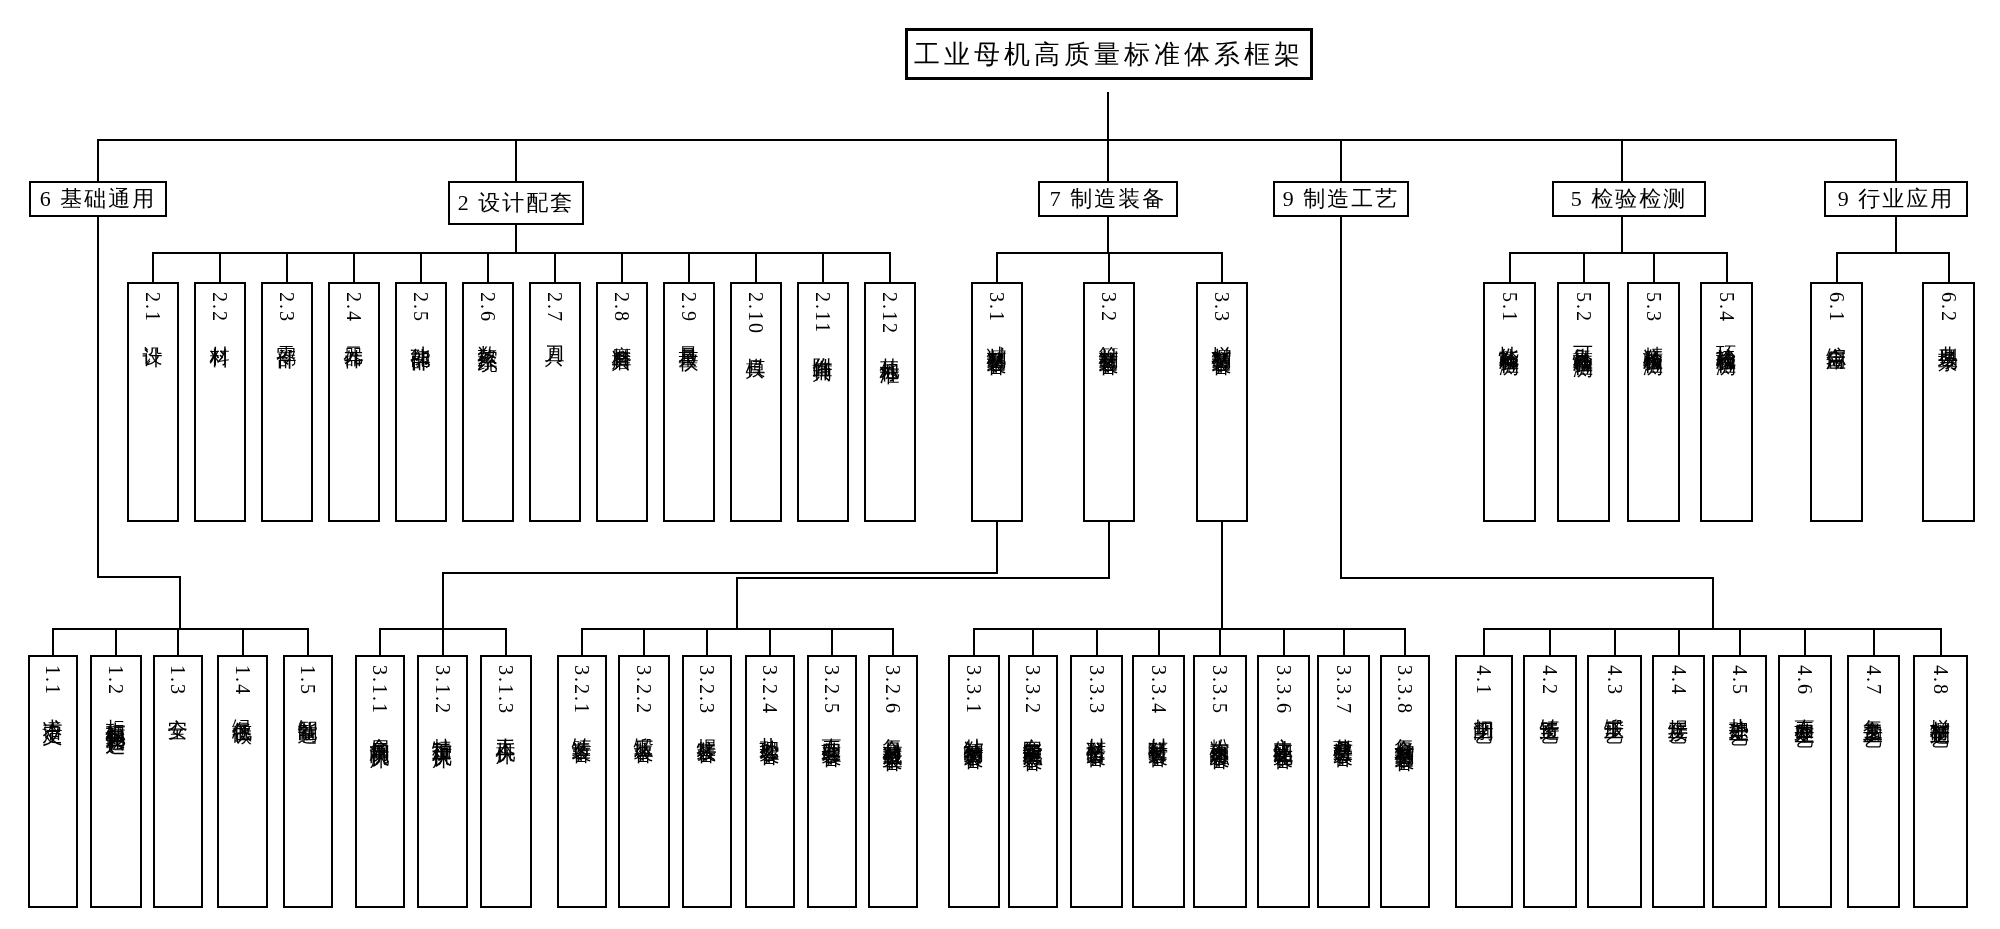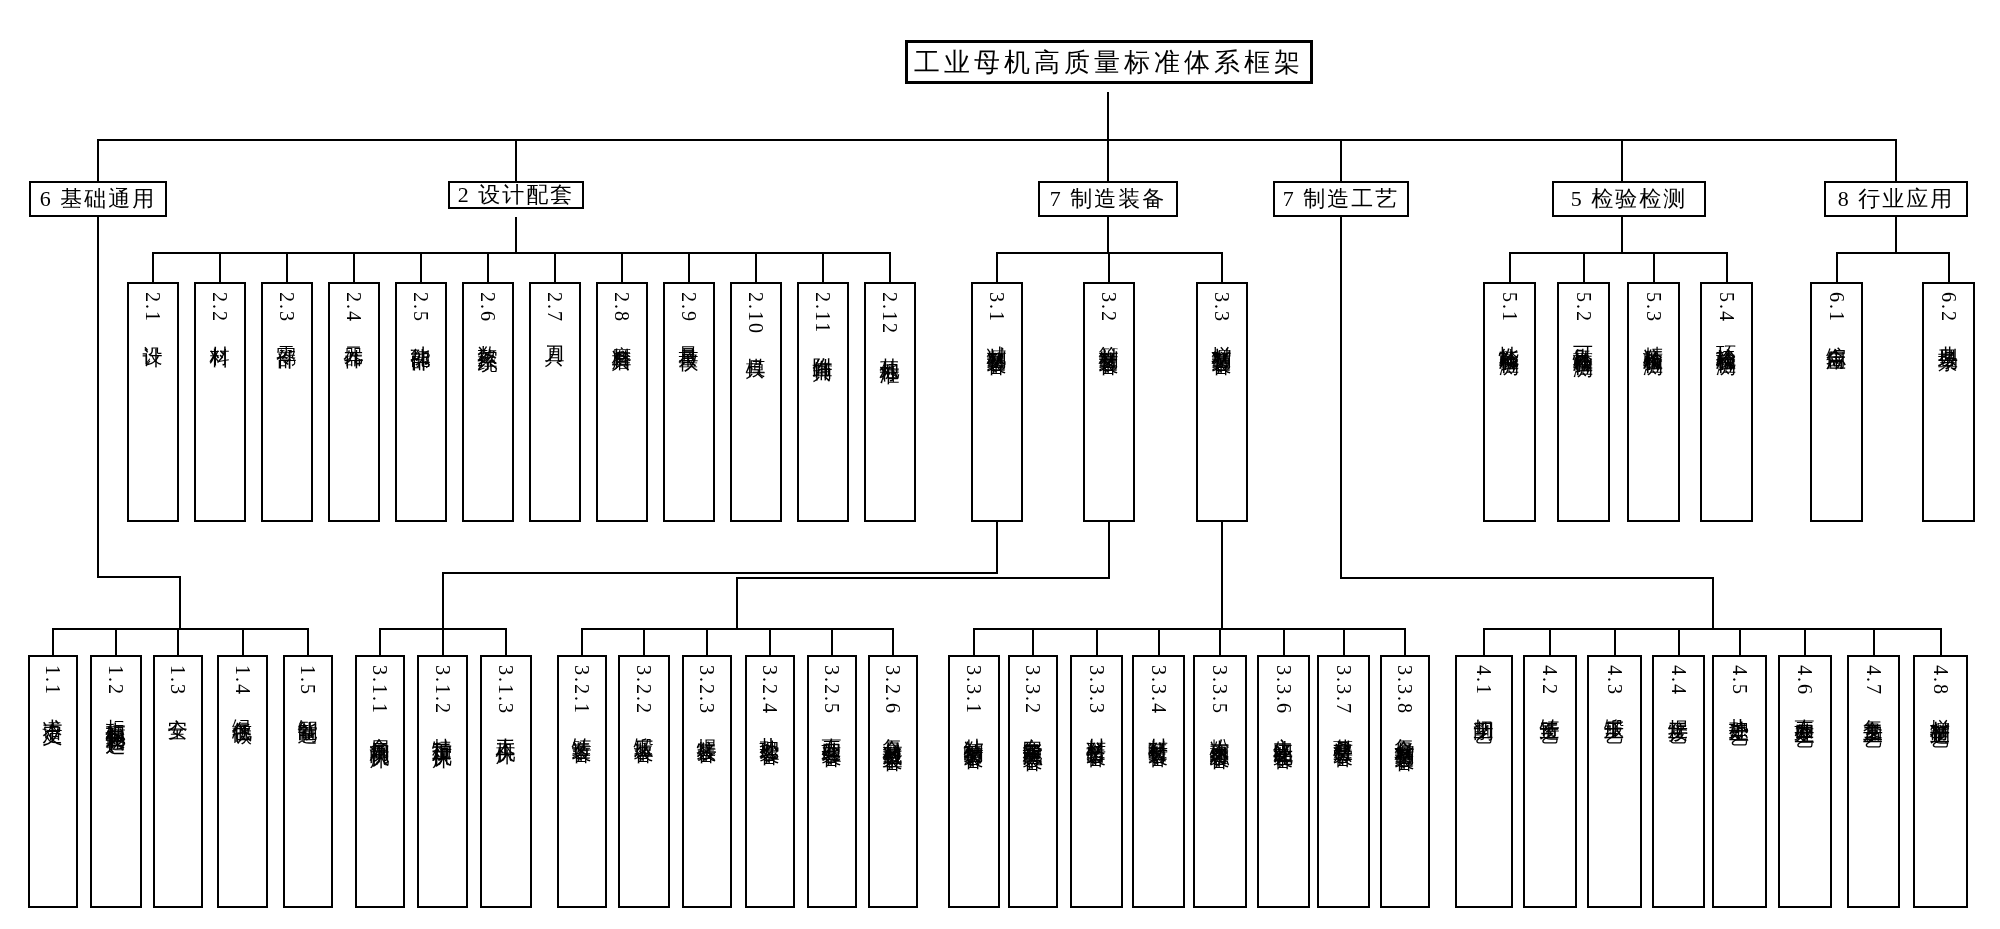--- a/index.html
+++ b/index.html
@@ -39,21 +39,21 @@
   }
   .line{
     position:absolute;
     background:#000;
   }
 </style>
 </head>
 <body>
 
 <div id="canvas">
-  <div class="box hbox title-box" style="left:905px;top:40px;width:408px;height:44px;">工业母机高质量标准体系框架</div>
+  <div class="box hbox title-box" style="left:905px;top:28px;width:408px;height:52px;">工业母机高质量标准体系框架</div>
   <div id="lines">
       <div class="line" style="left: 1107px; top: 92px; width: 2px; height: 48px;"></div>
       <div class="line" style="left: 97px; top: 139px; width: 1800px; height: 2px;"></div>
       <div class="line" style="left: 97px; top: 140px; width: 2px; height: 41px;"></div>
       <div class="line" style="left: 515px; top: 140px; width: 2px; height: 41px;"></div>
       <div class="line" style="left: 1107px; top: 140px; width: 2px; height: 41px;"></div>
       <div class="line" style="left: 1340px; top: 140px; width: 2px; height: 41px;"></div>
       <div class="line" style="left: 1621px; top: 140px; width: 2px; height: 41px;"></div>
       <div class="line" style="left: 1895px; top: 140px; width: 2px; height: 41px;"></div>
       <div class="line" style="left: 515px; top: 217px; width: 2px; height: 36px;"></div>
@@ -129,25 +129,25 @@
       <div class="line" style="left: 1549px; top: 629px; width: 2px; height: 26px;"></div>
       <div class="line" style="left: 1614px; top: 629px; width: 2px; height: 26px;"></div>
       <div class="line" style="left: 1678px; top: 629px; width: 2px; height: 26px;"></div>
       <div class="line" style="left: 1739px; top: 629px; width: 2px; height: 26px;"></div>
       <div class="line" style="left: 1804px; top: 629px; width: 2px; height: 26px;"></div>
       <div class="line" style="left: 1873px; top: 629px; width: 2px; height: 26px;"></div>
       <div class="line" style="left: 1940px; top: 629px; width: 2px; height: 26px;"></div>
     </div>
   <div id="nodes">
       <div class="box hbox" style="left: 29px; top: 181px; width: 138px; height: 36px;">6 基础通用</div>
-      <div class="box hbox" style="left: 448px; top: 181px; width: 136px; height: 28px;">2 设计配套</div>
+      <div class="box hbox" style="left: 448px; top: 181px; width: 136px; height: 44px;">2 设计配套</div>
       <div class="box hbox" style="left: 1038px; top: 181px; width: 140px; height: 36px;">7 制造装备</div>
-      <div class="box hbox" style="left: 1273px; top: 181px; width: 136px; height: 36px;">7 制造工艺</div>
+      <div class="box hbox" style="left: 1273px; top: 181px; width: 136px; height: 36px;">9 制造工艺</div>
       <div class="box hbox" style="left: 1552px; top: 181px; width: 154px; height: 36px;">5 检验检测</div>
-      <div class="box hbox" style="left: 1824px; top: 181px; width: 144px; height: 36px;">8 行业应用</div>
+      <div class="box hbox" style="left: 1824px; top: 181px; width: 144px; height: 36px;">9 行业应用</div>
       <div class="box vbox" style="left: 127px; top: 282px; width: 52px; height: 240px;">
         <span>2.1 设计</span>
       </div>
       <div class="box vbox" style="left: 194px; top: 282px; width: 52px; height: 240px;">
         <span>2.2 材料</span>
       </div>
       <div class="box vbox" style="left: 261px; top: 282px; width: 52px; height: 240px;">
         <span>2.3 零部件</span>
       </div>
       <div class="box vbox" style="left: 328px; top: 282px; width: 52px; height: 240px;">

